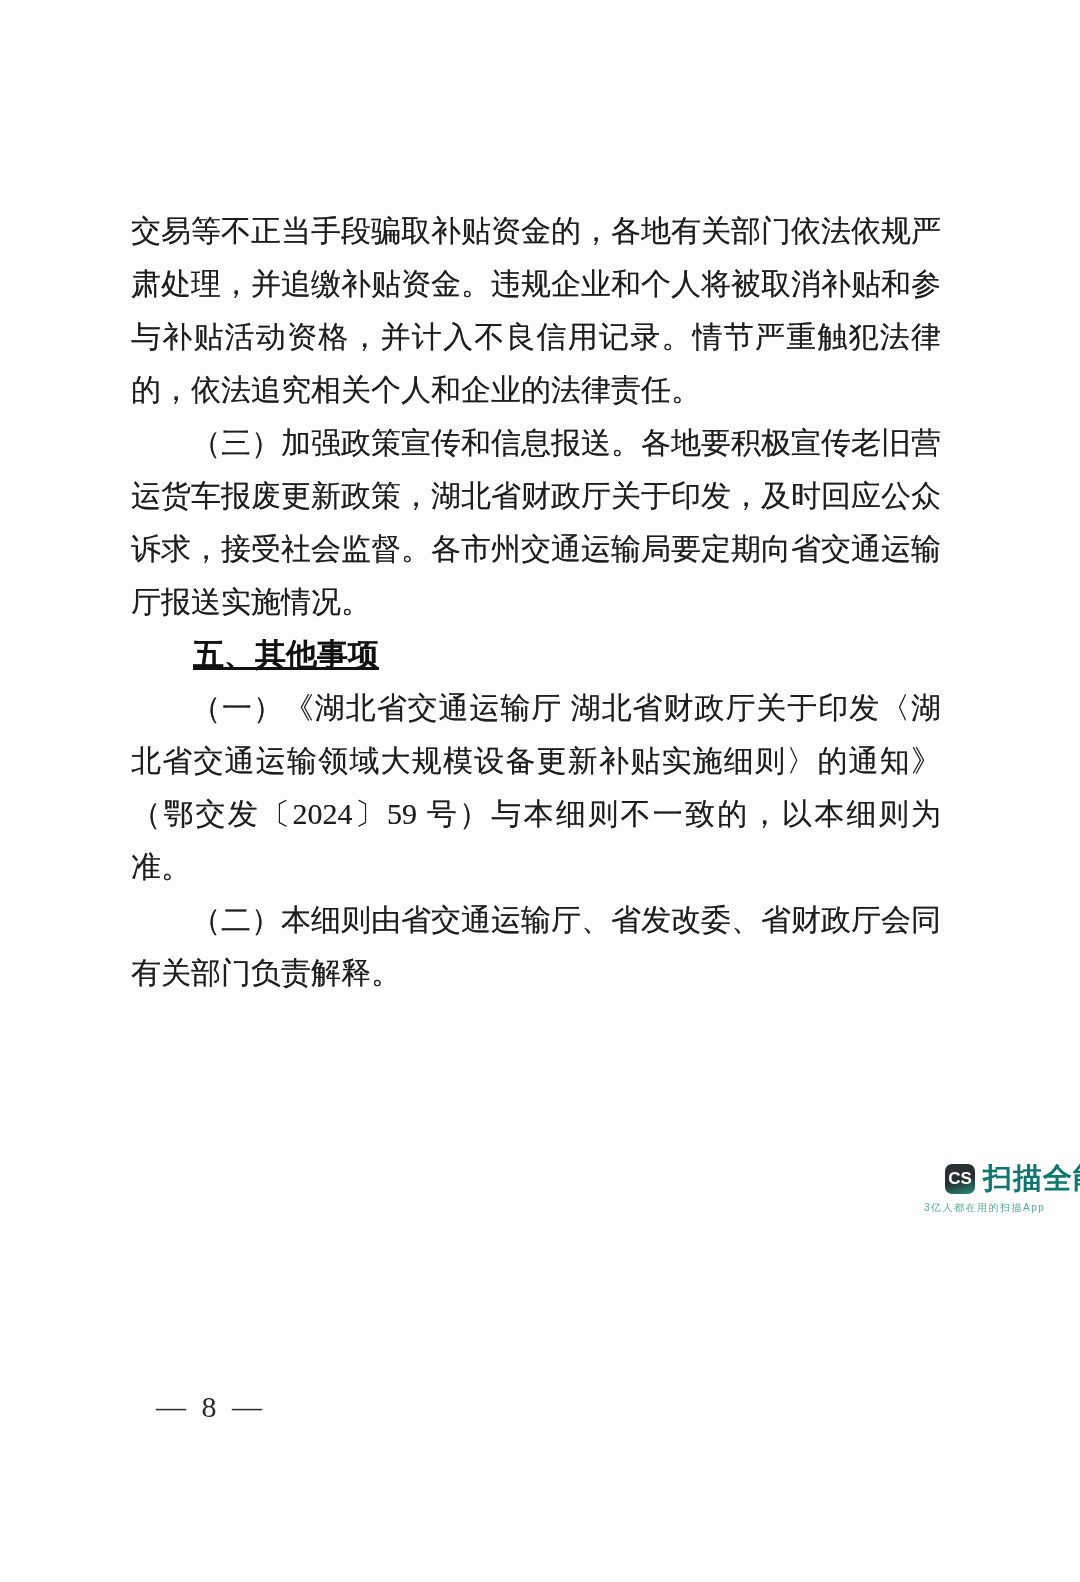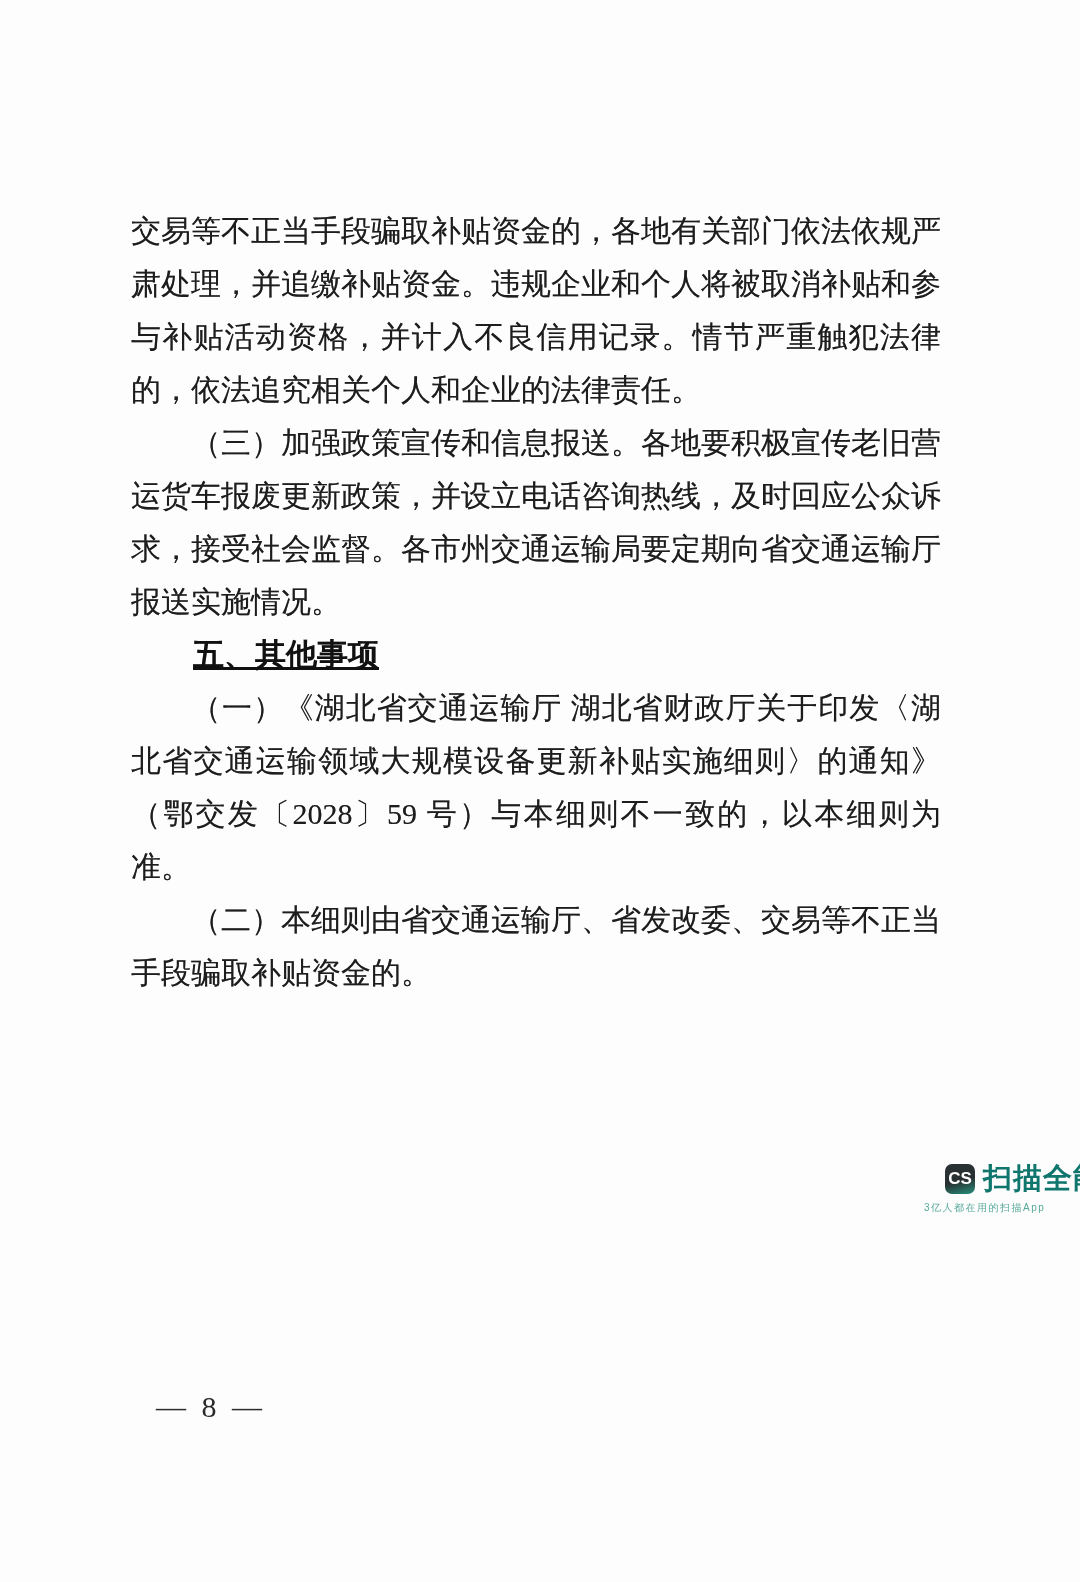--- a/index.html
+++ b/index.html
@@ -103,24 +103,24 @@
     padding-left: 2px;
   }
 </style>
 </head>
 <body>
 
 <div class="page">
 
   <div class="content">
     <p class="para">交易等不正当手段骗取补贴资金的，各地有关部门依法依规严肃处理，并追缴补贴资金。违规企业和个人将被取消补贴和参与补贴活动资格，并计入不良信用记录。情节严重触犯法律的，依法追究相关个人和企业的法律责任。</p>
-    <p class="para indent">（三）加强政策宣传和信息报送。各地要积极宣传老旧营运货车报废更新政策，并设立电话咨询热线，及时回应公众诉求，接受社会监督。各市州交通运输局要定期向省交通运输厅报送实施情况。</p>
+    <p class="para indent">（三）加强政策宣传和信息报送。各地要积极宣传老旧营运货车报废更新政策，湖北省财政厅关于印发，及时回应公众诉求，接受社会监督。各市州交通运输局要定期向省交通运输厅报送实施情况。</p>
     <h2 class="section-heading">五、其他事项</h2>
-    <p class="para indent">（一）《湖北省交通运输厅 湖北省财政厅关于印发〈湖北省交通运输领域大规模设备更新补贴实施细则〉的通知》（鄂交发〔2028〕59 号）与本细则不一致的，以本细则为准。</p>
-    <p class="para indent">（二）本细则由省交通运输厅、省发改委、交易等不正当手段骗取补贴资金的。</p>
+    <p class="para indent">（一）《湖北省交通运输厅 湖北省财政厅关于印发〈湖北省交通运输领域大规模设备更新补贴实施细则〉的通知》（鄂交发〔2024〕59 号）与本细则不一致的，以本细则为准。</p>
+    <p class="para indent">（二）本细则由省交通运输厅、省发改委、省财政厅会同有关部门负责解释。</p>
   </div>
 
   <div class="page-number">— 8 —</div>
 
   <div class="watermark">
     <div class="wm-row">
       <div class="wm-icon">CS</div>
       <div class="wm-brand"><span>扫描全能王</span></div>
     </div>
     <div class="wm-tagline">3亿人都在用的扫描App</div>

